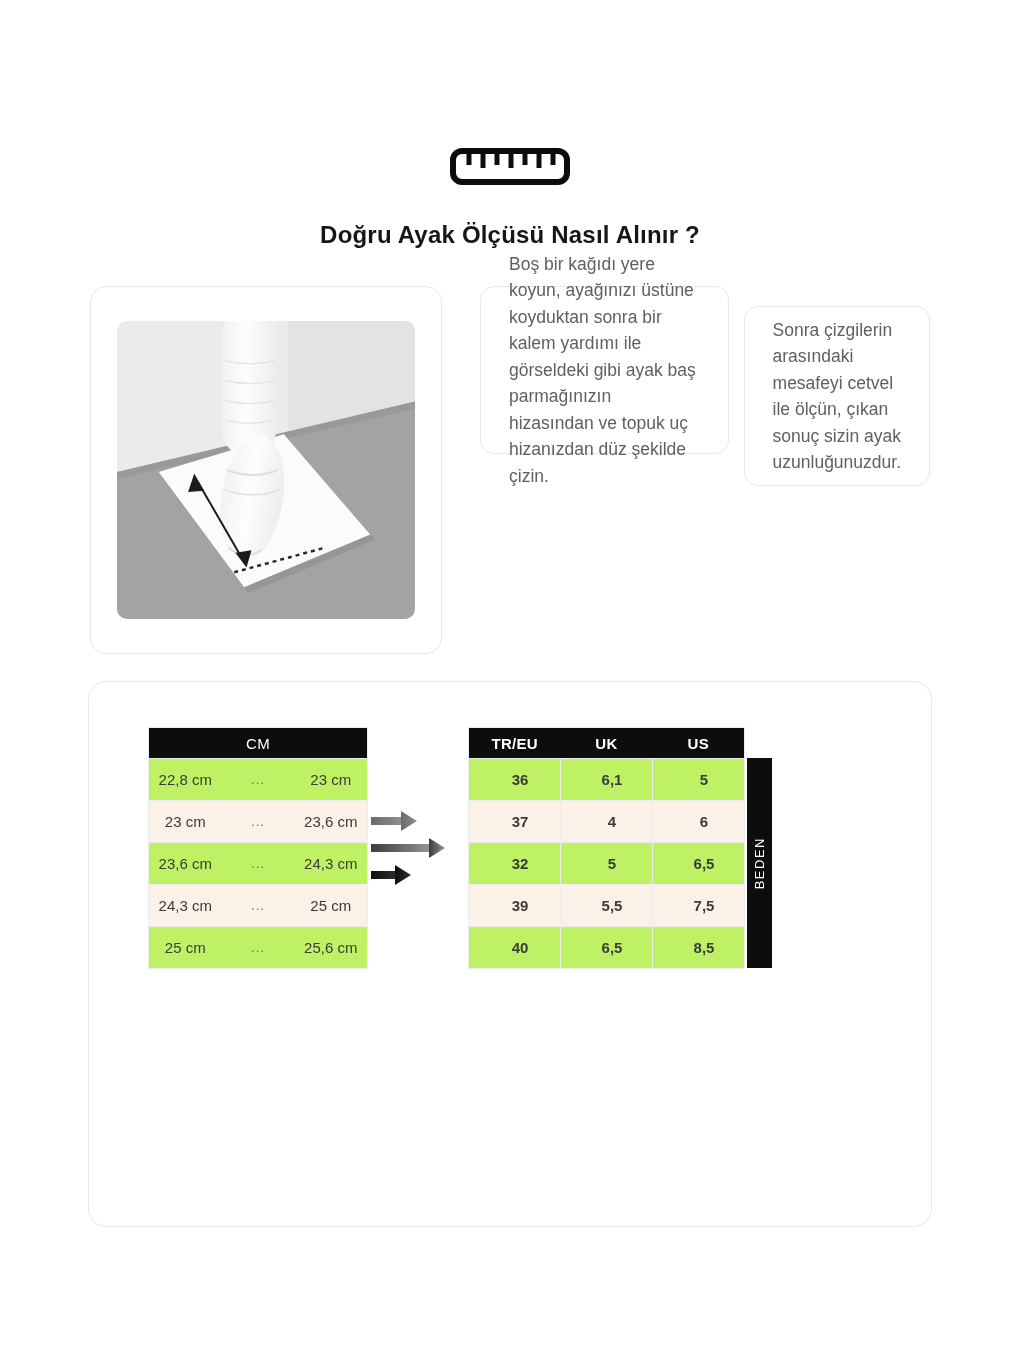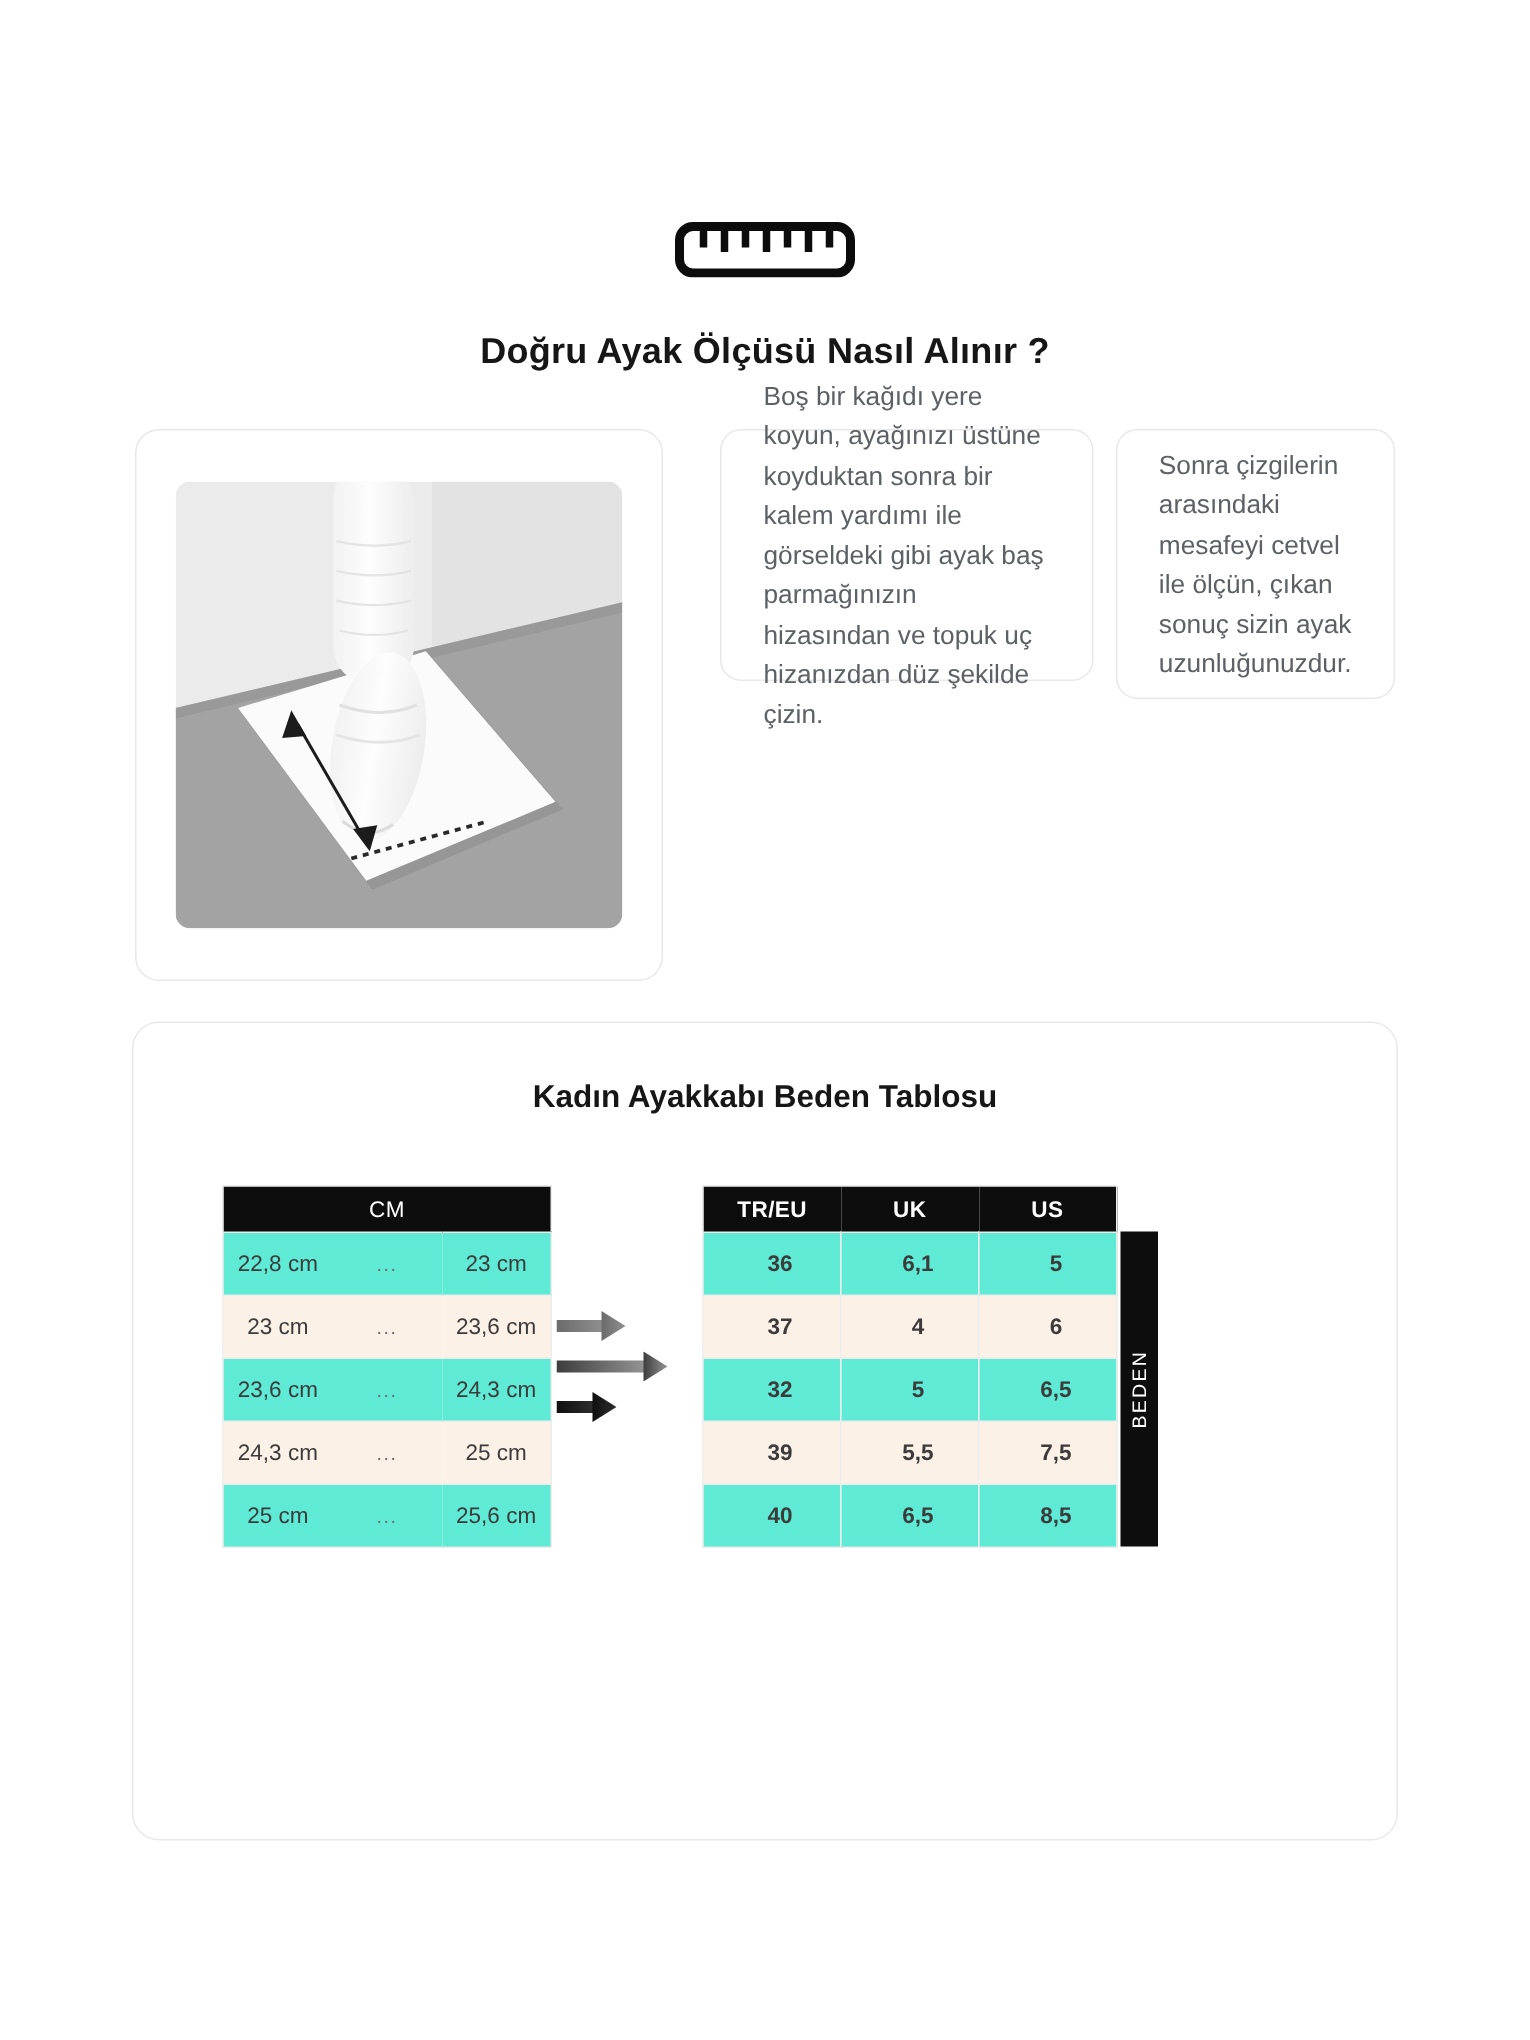--- a/index.html
+++ b/index.html
@@ -39,21 +39,21 @@
     display:flex;align-items:center;justify-content:center;
   }
   .photo-frame{width:298px;height:298px;border-radius:10px;overflow:hidden;}
   .photo-frame svg{display:block;}
   .steps-col{flex:1;display:flex;flex-direction:row;gap:15px;}
   .step-card{
     border:1px solid var(--card-border);border-radius:14px;background:#fff;
     display:flex;align-items:center;padding:18px 28px;
   }
   .step-card.s1{height:168px;}
-  .step-card.s2{height:180px;}
+  .step-card.s2{height:180px;margin-top:20px;}
   .step-card p{
     margin:0;font-size:17.5px;line-height:26.5px;color:var(--text-gray);
   }
 
   
   .chart-card{
     margin:27px 88px 0;height:546px;
     border:1px solid var(--card-border);border-radius:18px;background:#fff;
   }
   .chart-title{
@@ -64,21 +64,21 @@
 
   table{border-collapse:collapse;table-layout:fixed;}
   thead th{
     background:var(--header-bg);color:#fff;height:31px;
     font-size:15px;font-weight:500;letter-spacing:.3px;text-align:center;border:none;
   }
   tbody td{
     height:42px;text-align:center;vertical-align:middle;
     font-size:15px;color:var(--table-text);
   }
-  tbody tr{background:#5eead4;}
+  tbody tr{background:#bef264;}
   tbody tr.alt{background:var(--row-highlight);}
 
   .cm-table{width:220px;border:1px solid var(--row-border);}
   .cm-table tbody td{border-top:1px solid var(--row-border);}
   .cm-table .col-min{width:100px;}
   .cm-table .col-dots{width:42px;font-size:13px;color:#6b6b6b;letter-spacing:1px;}
   .cm-table .col-max{width:78px;}
 
   .arrows{
     width:100px;flex:0 0 100px;padding:84px 0 0 3px;
@@ -174,21 +174,20 @@
       <div class="step-card s1">
         <p>Boş bir kağıdı yere koyun, ayağınızı üstüne koyduktan sonra bir kalem yardımı ile görseldeki gibi ayak baş parmağınızın hizasından ve topuk uç hizanızdan düz şekilde çizin.</p>
       </div>
       <div class="step-card s2">
         <p>Sonra çizgilerin arasındaki mesafeyi cetvel ile ölçün, çıkan sonuç sizin ayak uzunluğunuzdur.</p>
       </div>
     </div>
   </div>
 
   <div class="chart-card">
-    <h2 class="chart-title">Kadın Ayakkabı Beden Tablosu</h2>
 
     <div class="tables-row">
 
       <table class="cm-table">
         <thead>
           <tr>
             <th colspan="3">CM</th>
           </tr>
         </thead>
         <tbody>

